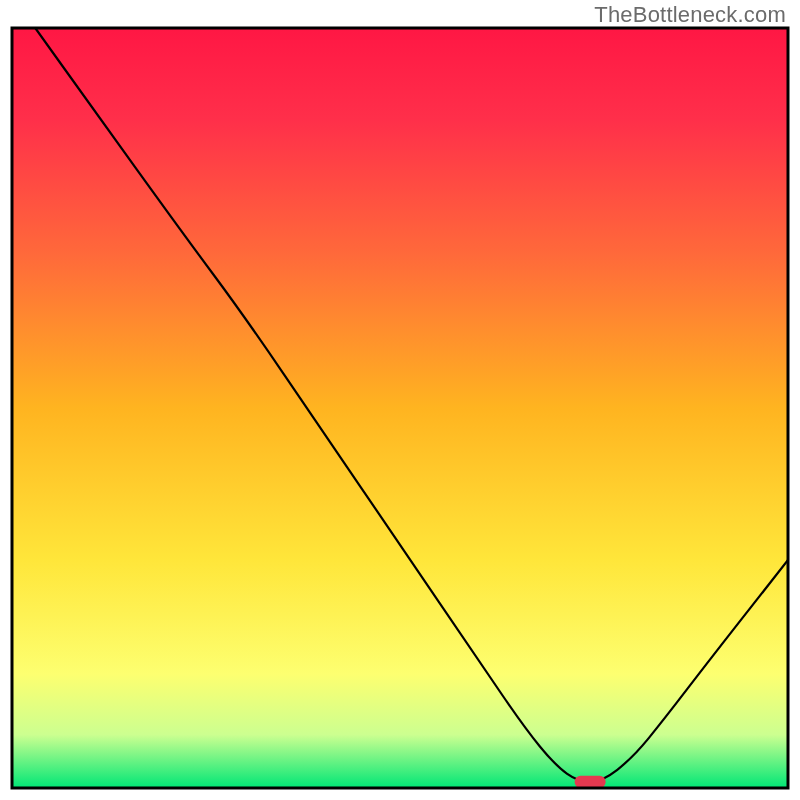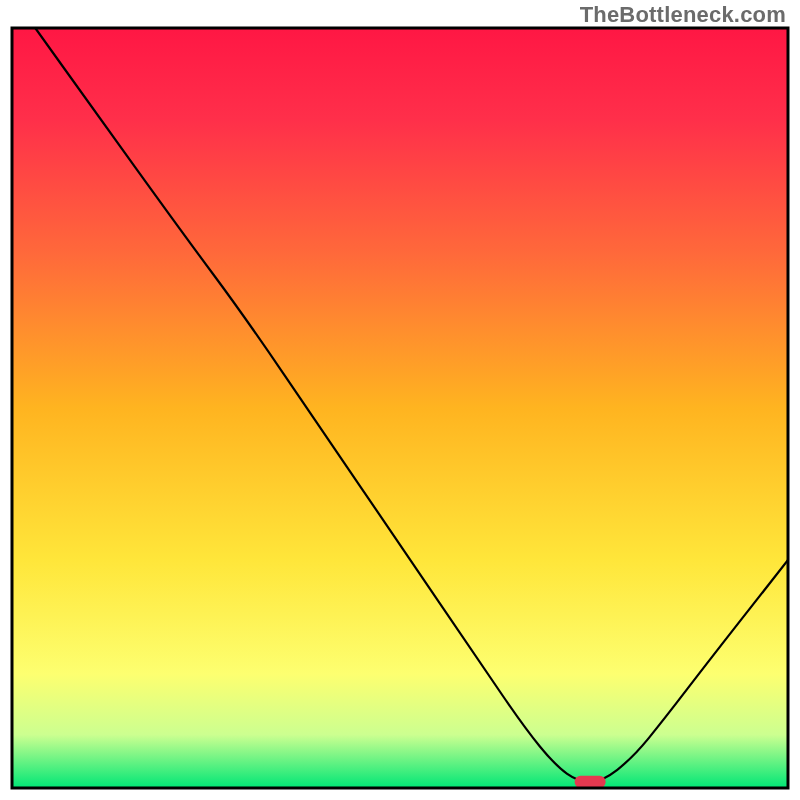--- a/index.html
+++ b/index.html
@@ -13,21 +13,21 @@
   .chart-wrap {
     position: relative;
     width: 800px;
     height: 800px;
   }
   .watermark {
     position: absolute;
     top: 2px;
     right: 14px;
     font-size: 22px;
-    font-weight: 700;
+    font-weight: 400;
     color: #6b6b6b;
     letter-spacing: 0.2px;
     user-select: none;
   }
   svg {
     display: block;
   }
 </style>
 </head>
 <body>

